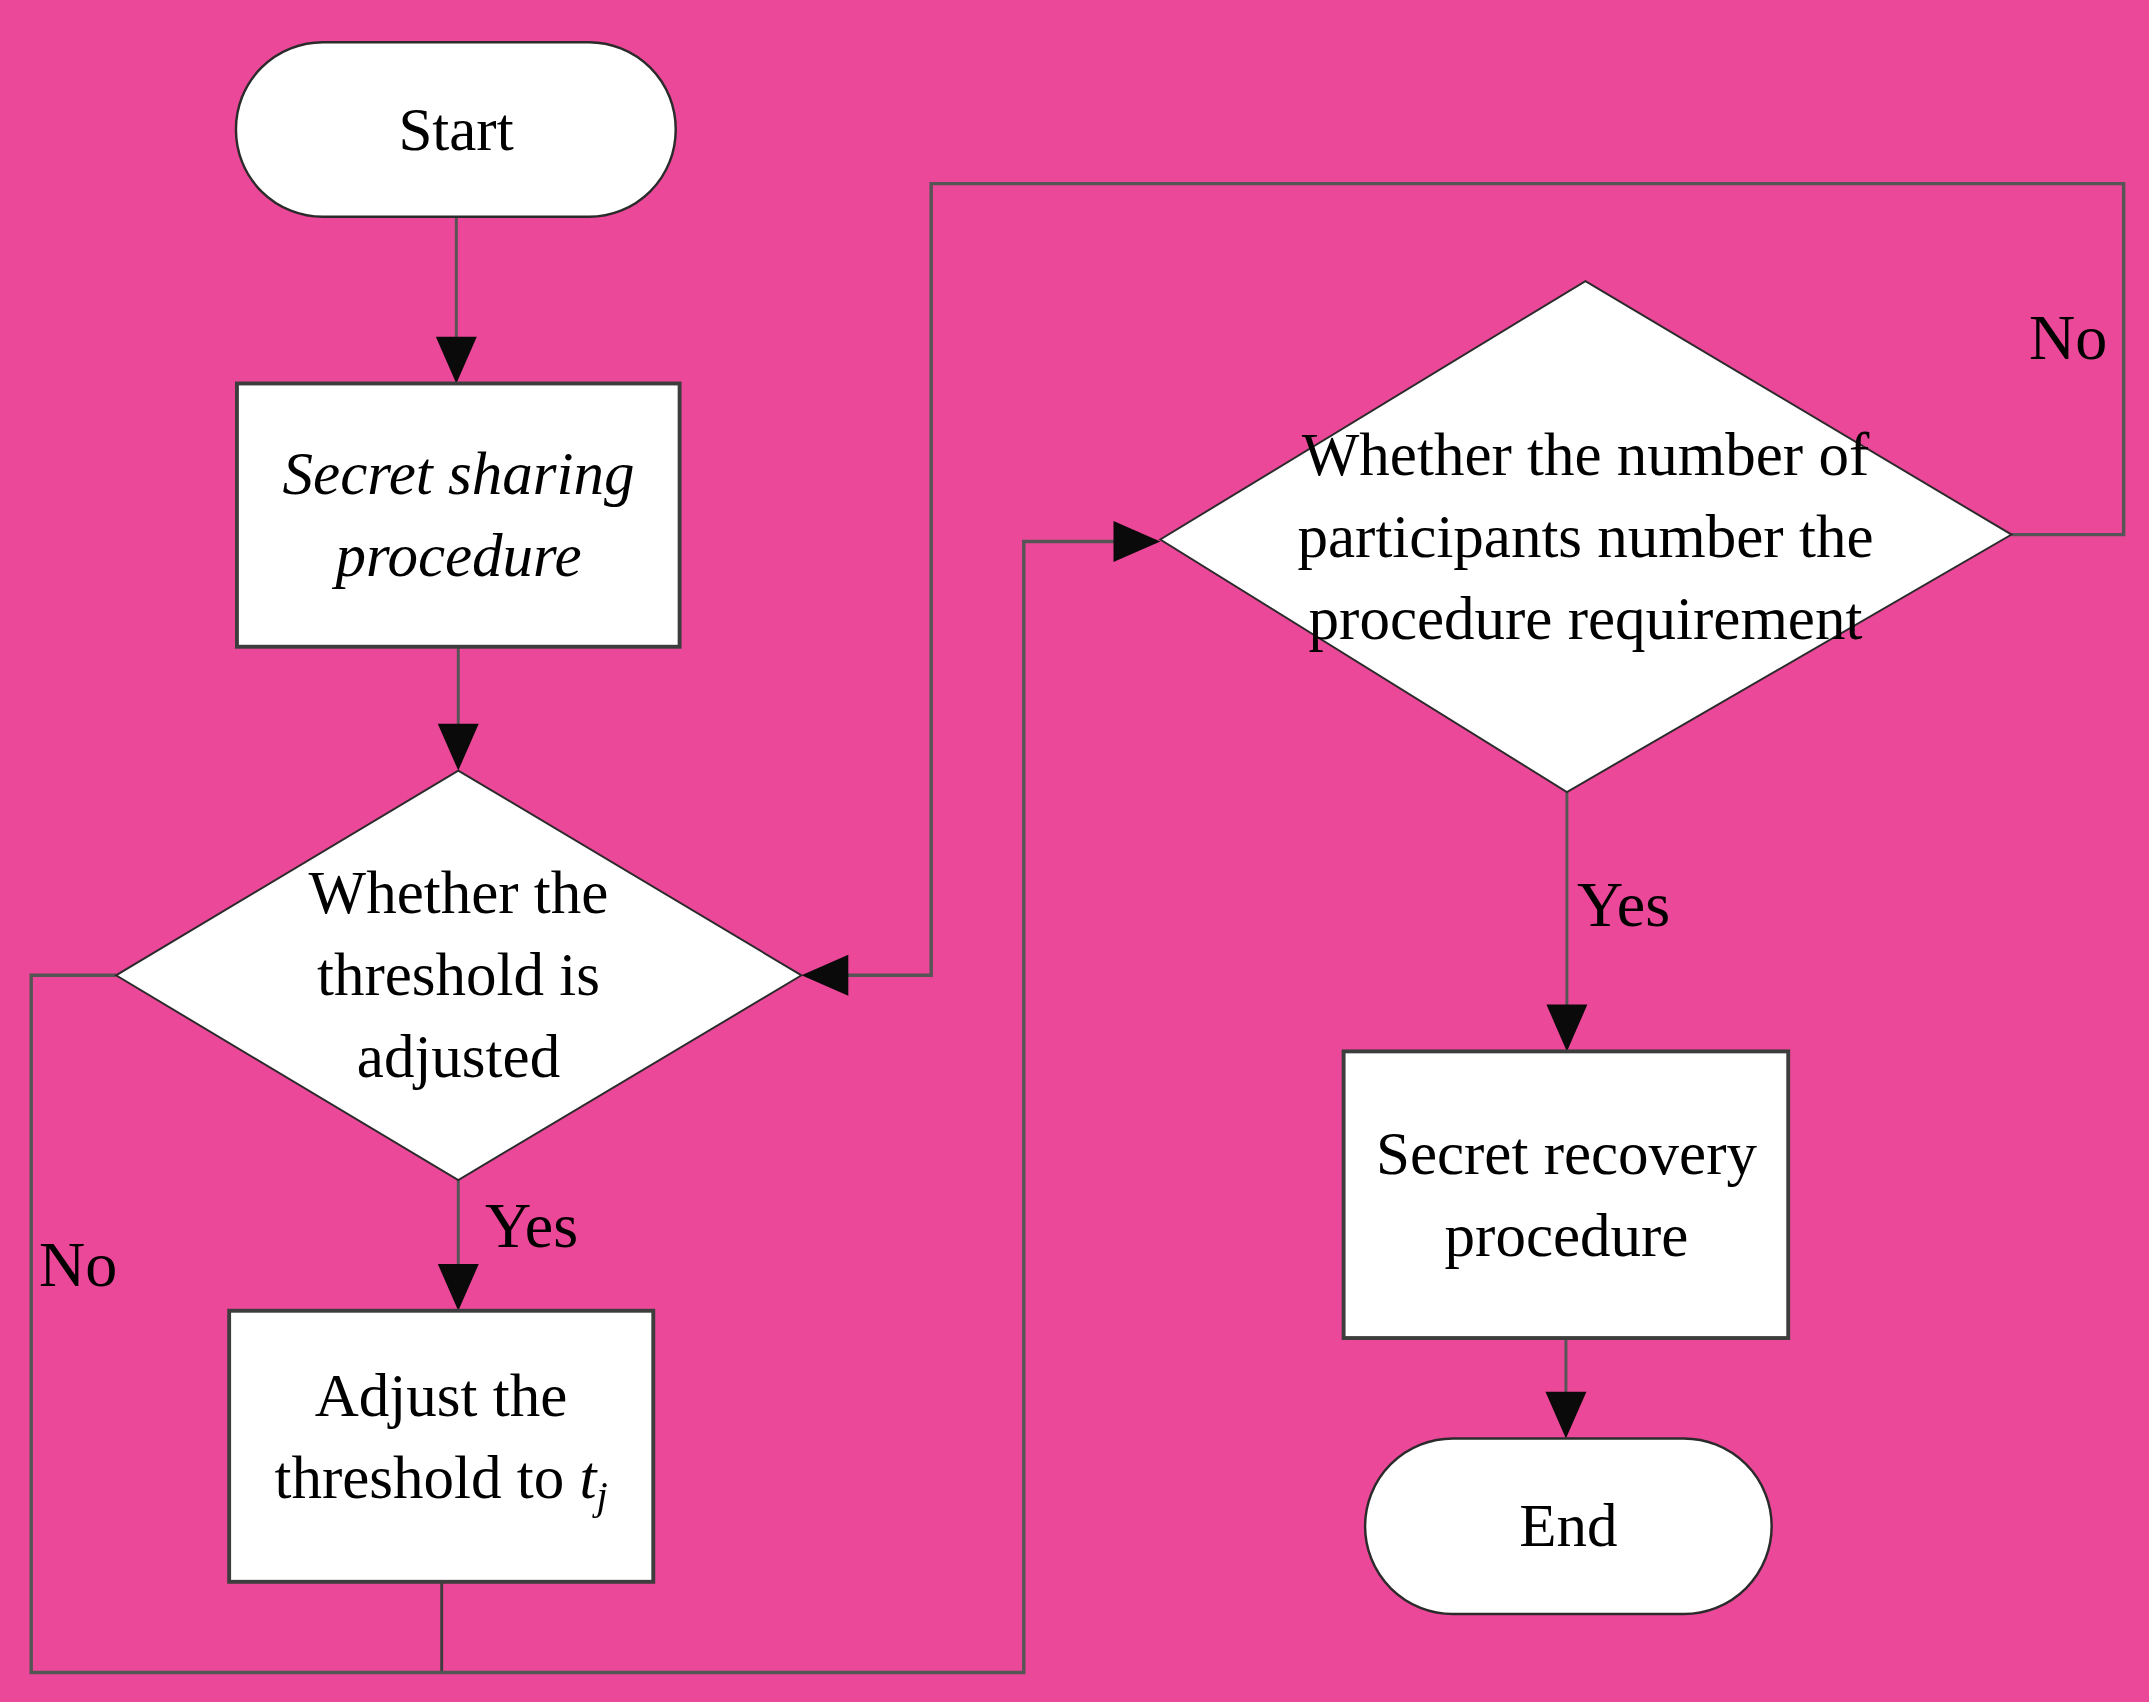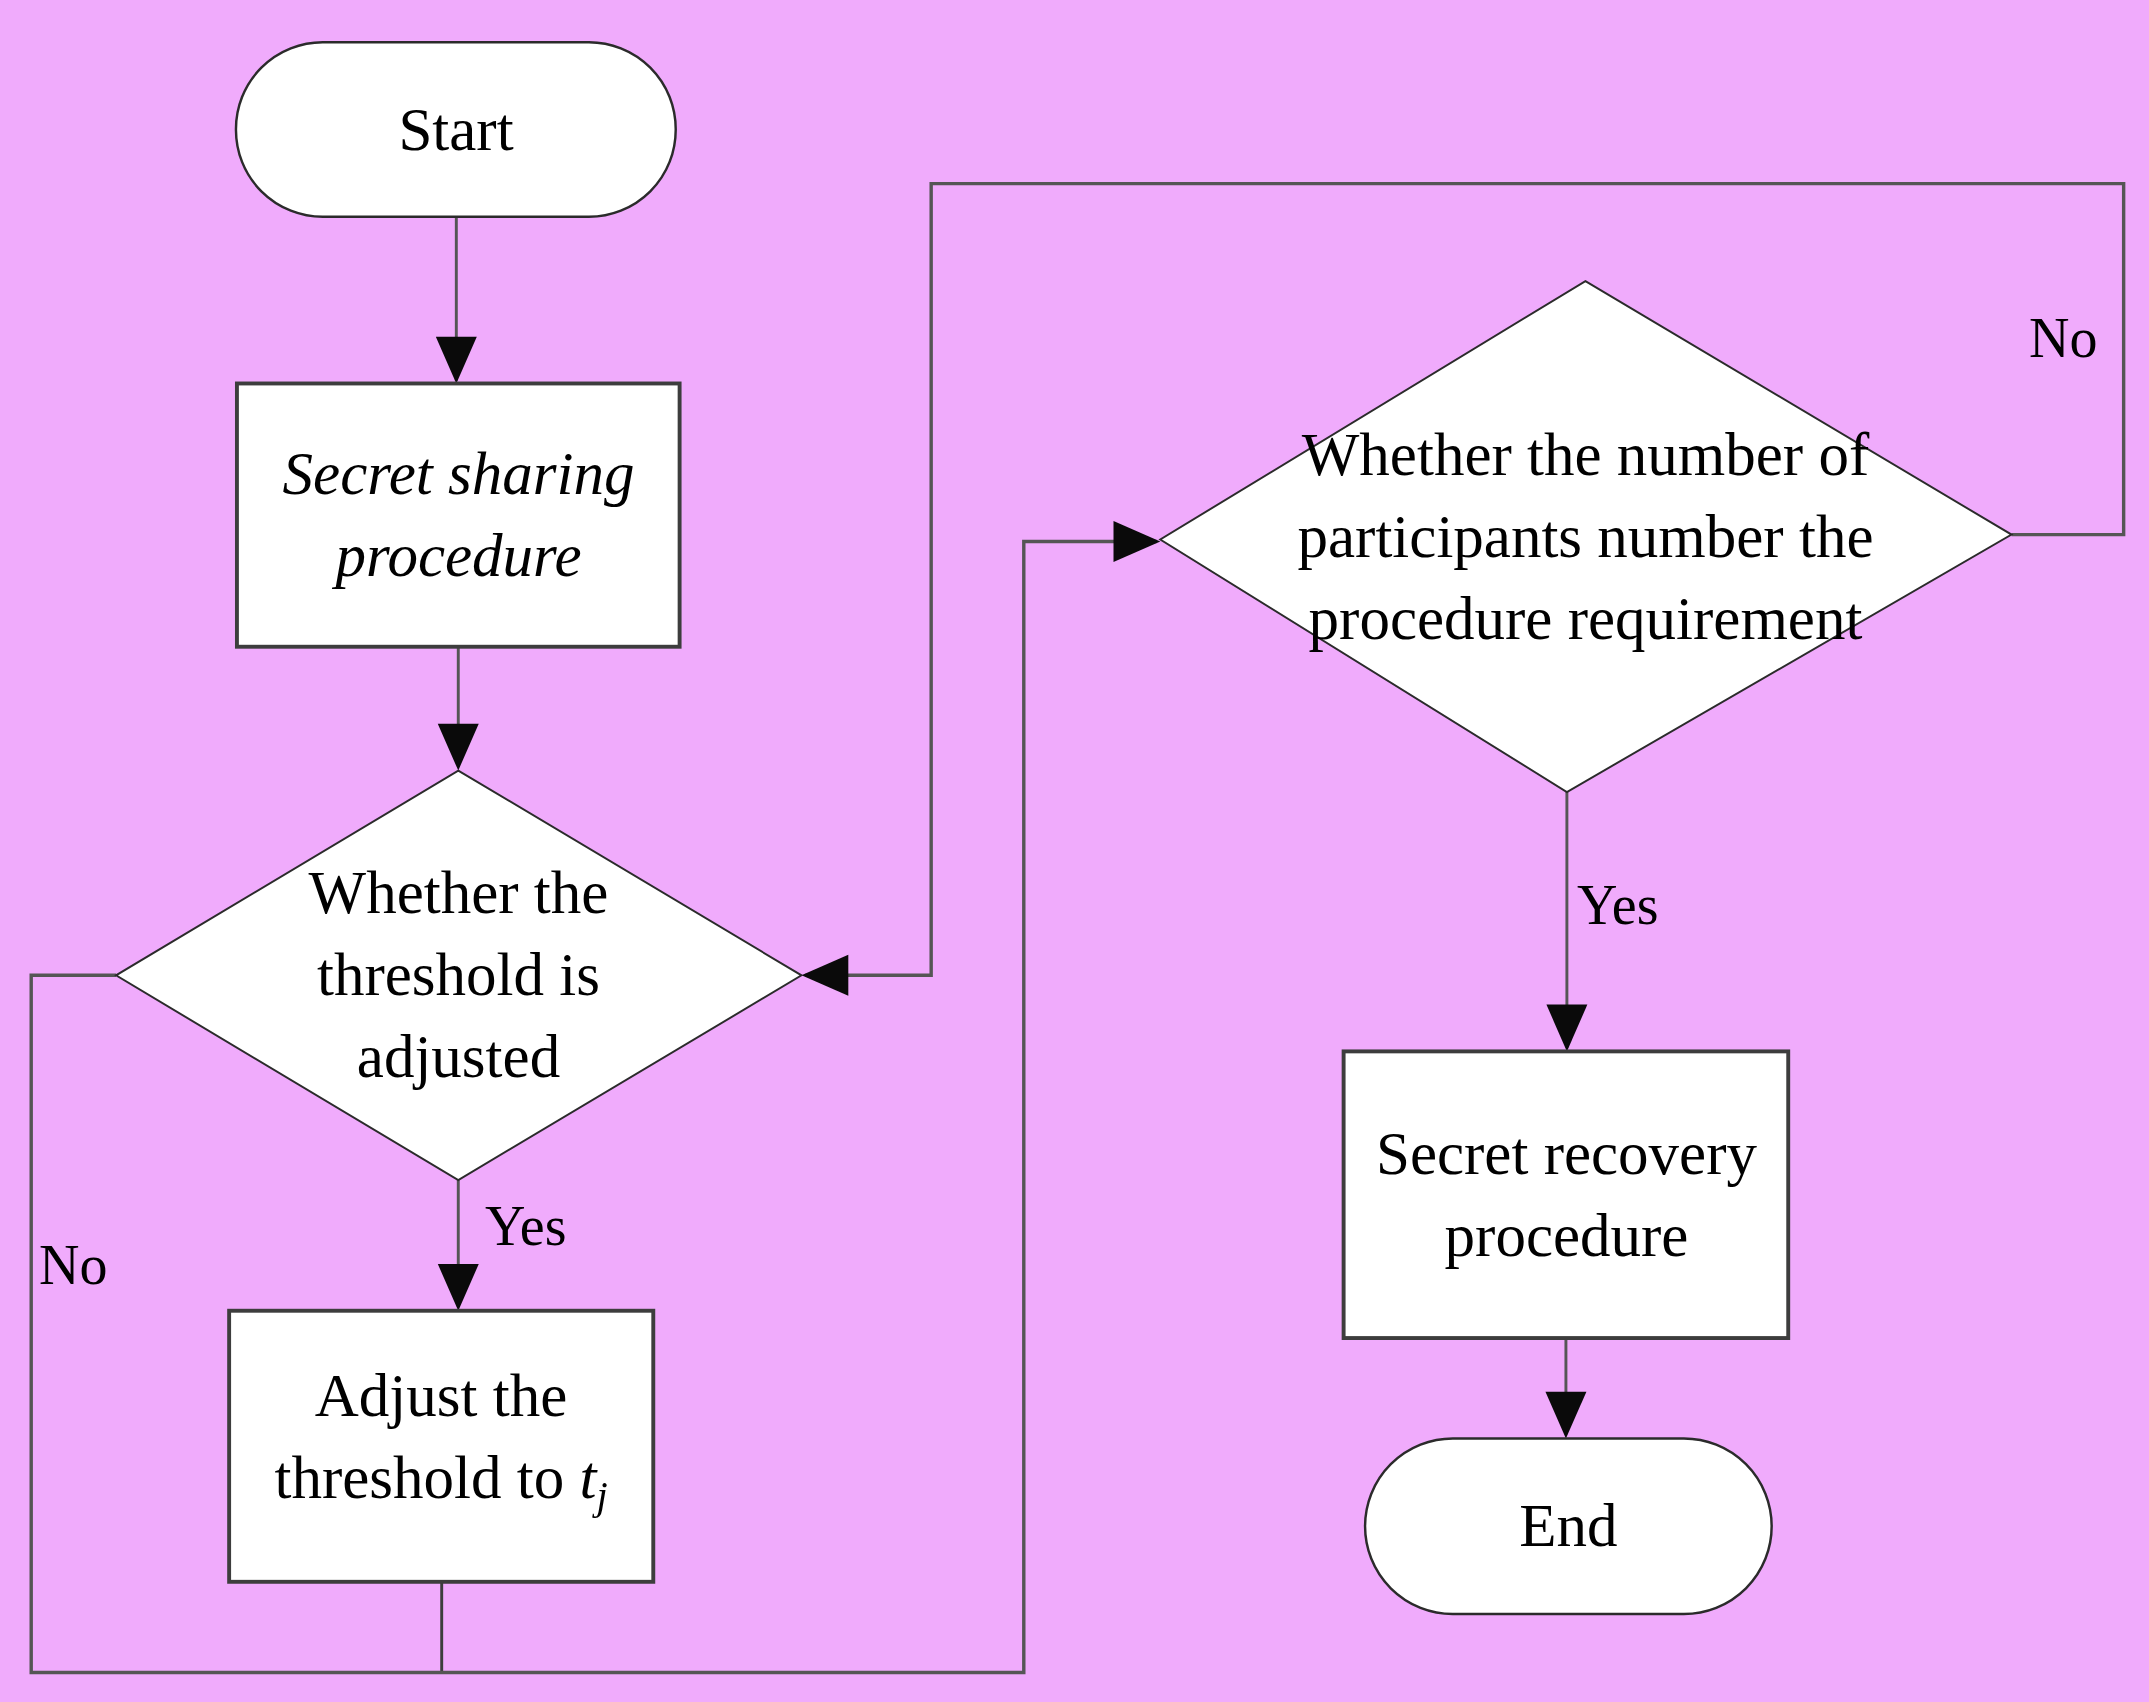--- a/index.html
+++ b/index.html
@@ -1,42 +1,42 @@
 <!DOCTYPE html>
 <html><head>
 <meta charset="utf-8">
 <title>Flowchart</title>
 <style>
   html, body { margin: 0; padding: 0; background: #ffffff; }
   #canvas {
     position: relative;
     width: 2149px;
     height: 1703px;
-    background: #f0abfc;
+    background: #ec4899;
     font-family: "Liberation Serif", "DejaVu Serif", serif;
     color: #000000;
     overflow: hidden;
   }
   #flow-svg { position: absolute; left: 0; top: 0; width: 2149px; height: 1703px; }
 
   .node-label {
     position: absolute;
     display: flex;
     flex-direction: column;
     align-items: center;
     justify-content: center;
     text-align: center;
     font-size: 61px;
     line-height: 82px;
     white-space: nowrap;
     color: #000000;
   }
   .edge-label {
     position: absolute;
-    font-size: 56px;
+    font-size: 64px;
     line-height: 68px;
     white-space: nowrap;
     color: #000000;
   }
   .mvar { font-style: italic; }
   .msub { font-style: italic; font-size: 0.66em; vertical-align: -0.28em; }
 </style>
 </head>
 <body>
 

